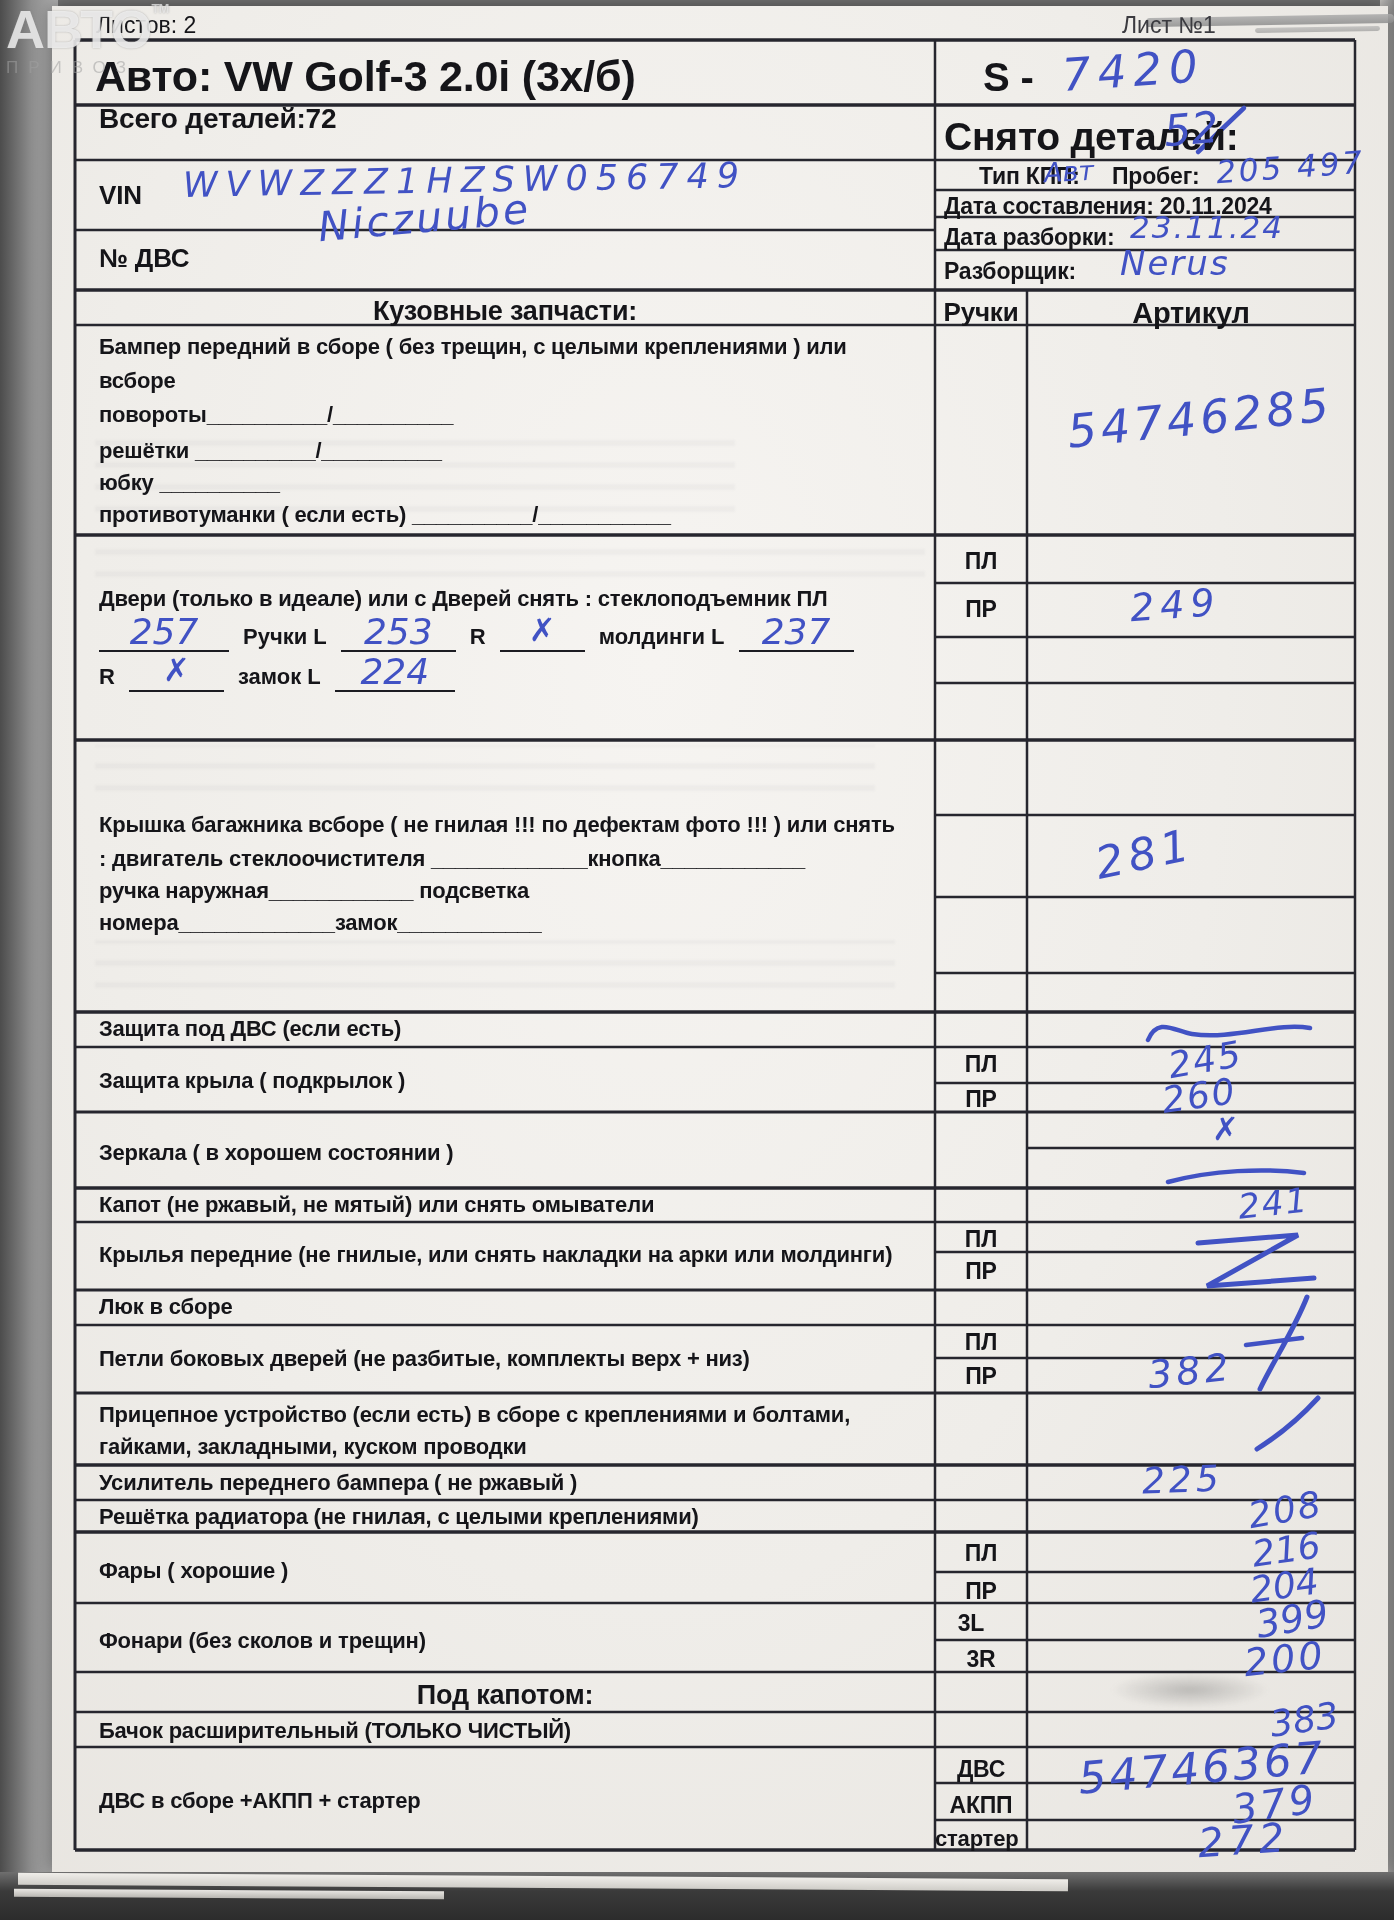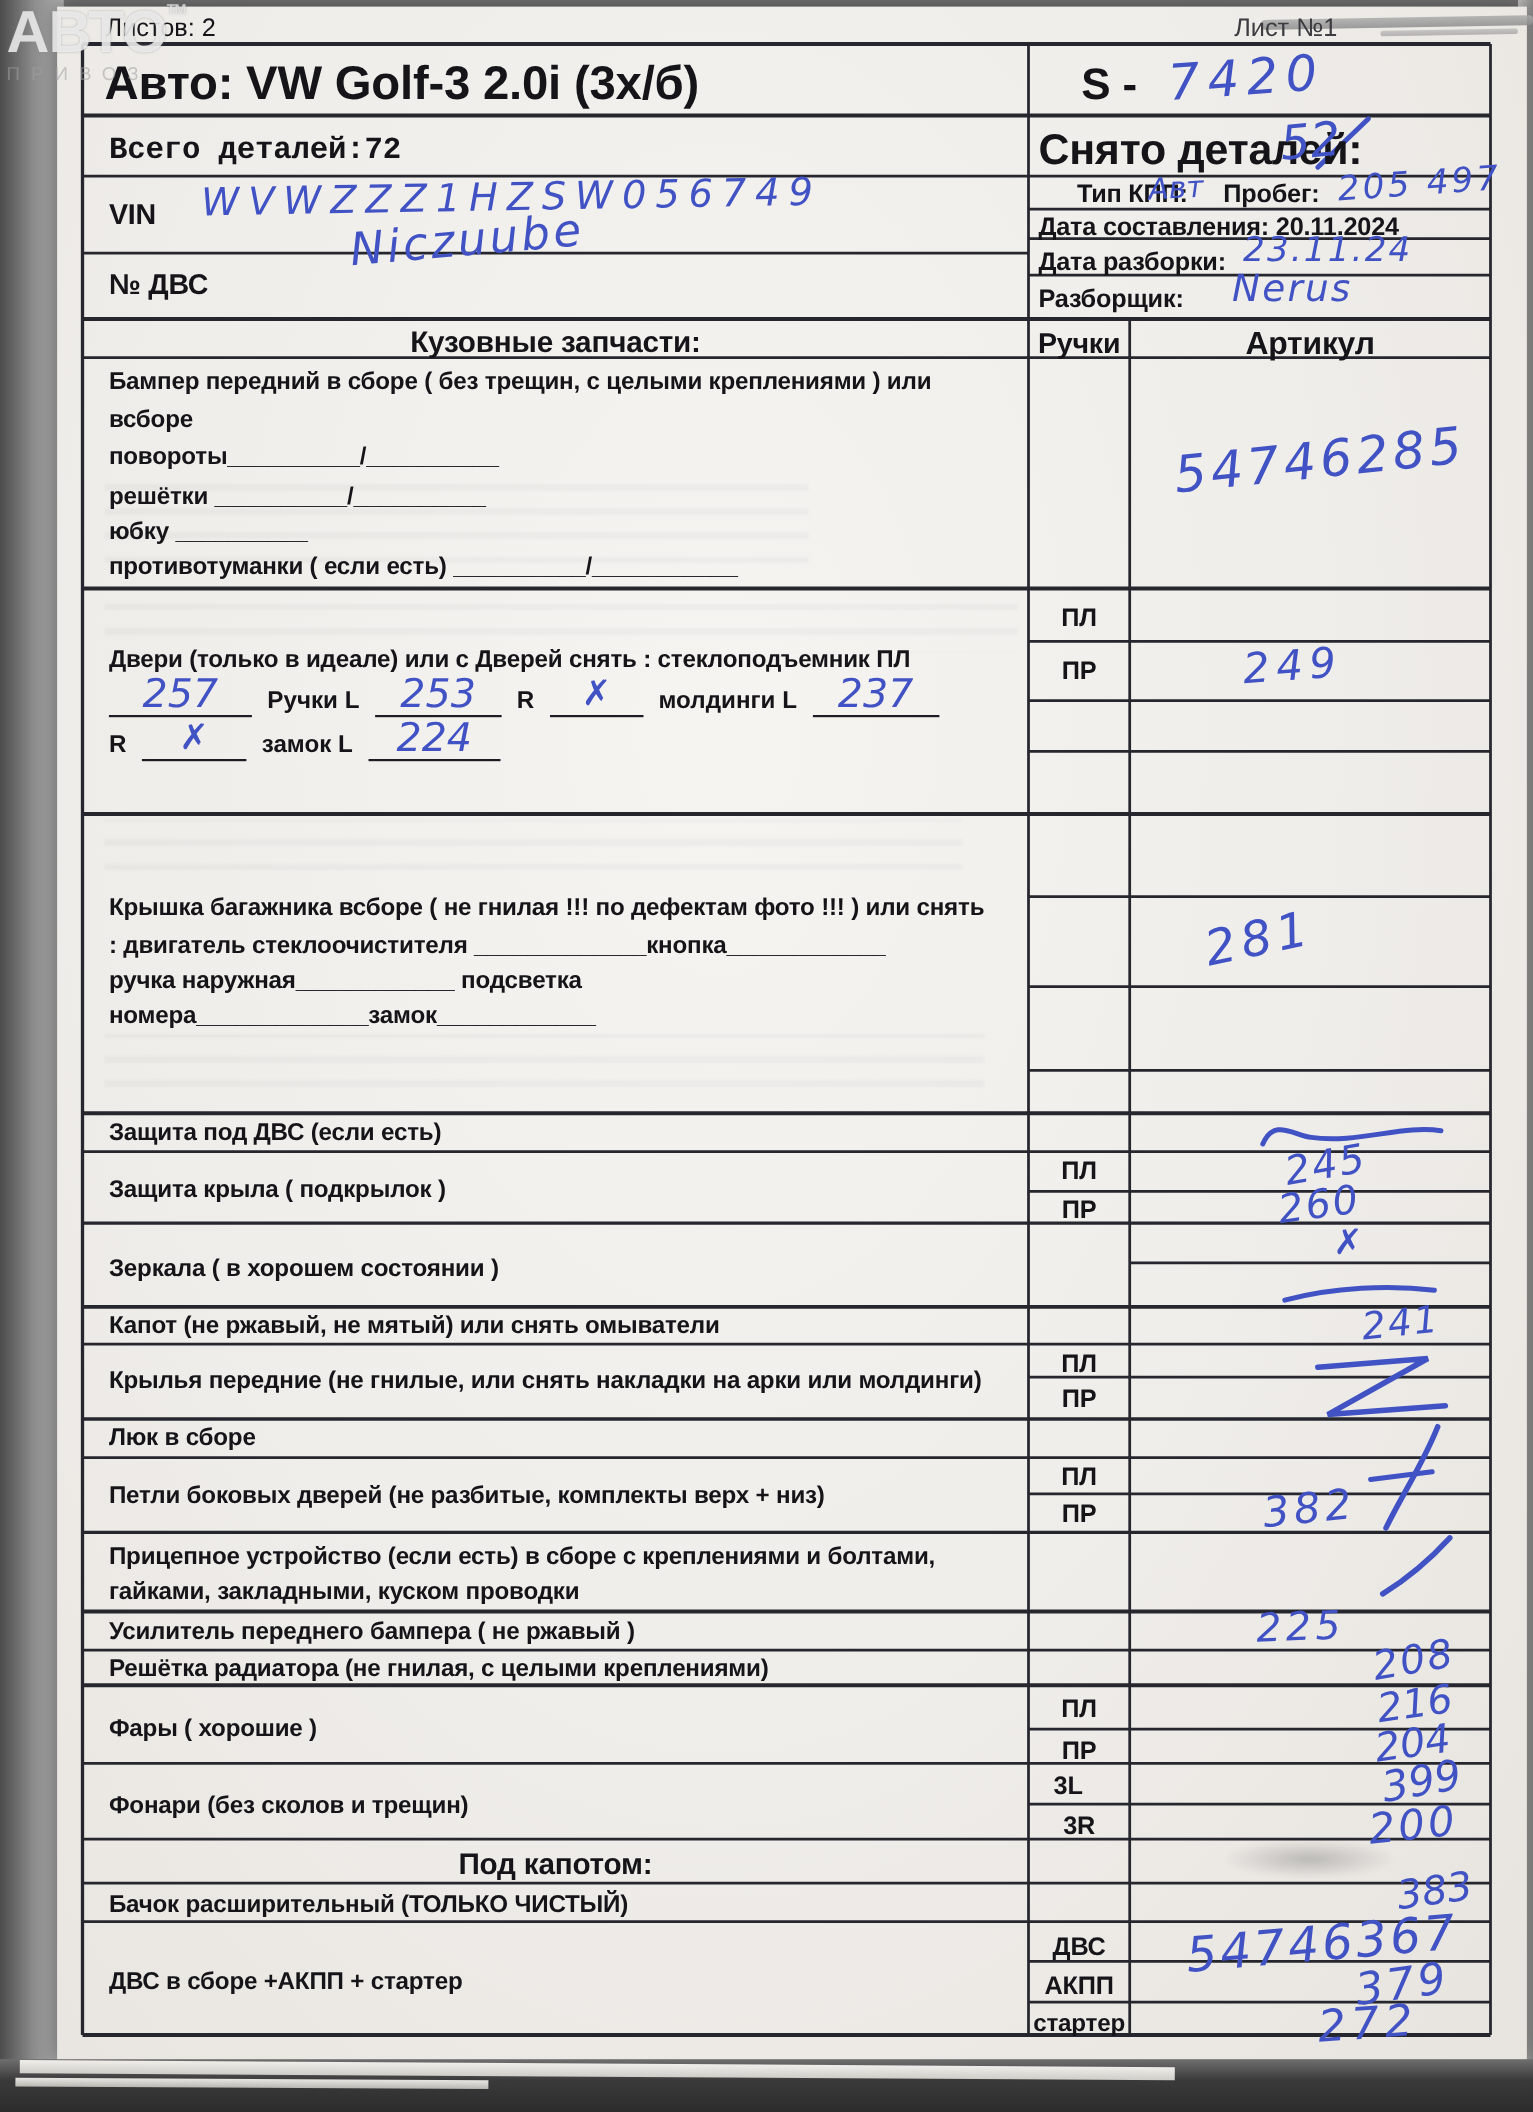--- a/index.html
+++ b/index.html
@@ -136,21 +136,21 @@
 
   <div class="txt-layer">
 
     <div class="t" style="left:96px;top:12px;font-size:23px;">Листов: 2</div>
     <div class="t" style="left:1122px;top:12px;font-size:23px;color:#3b3b40;">Лист №1</div>
 
     <div class="t lbl" style="left:95px;top:52px;font-size:43px;">Авто: VW Golf-3 2.0i (3х/б)</div>
     <div class="t lbl" style="left:983px;top:55px;font-size:40px;">S -</div>
     <div class="t hw" style="left:1062px;top:48px;font-size:45px;letter-spacing:7px;transform:rotate(-4deg);">7420</div>
 
-    <div class="t lbl" style="left:99px;top:122px;font-size:28px;font-family:Liberation Mono, monospace;">Всего деталей:72</div>
+    <div class="t lbl" style="left:99px;top:103px;font-size:28px;">Всего деталей:72</div>
     <div class="t lbl" style="left:99px;top:180px;font-size:26px;">VIN</div>
     <div class="t hw" style="left:183px;top:163px;font-size:35px;letter-spacing:8px;transform:rotate(-1deg);">WVWZZZ1HZSW056749</div>
     <div class="t lbl" style="left:99px;top:243px;font-size:26px;">№ ДВС</div>
     <div class="t hw" style="left:318px;top:198px;font-size:41px;letter-spacing:3px;transform:rotate(-5deg);">Niczuube</div>
 
     <div class="t lbl" style="left:944px;top:115px;font-size:39px;">Снято деталей:</div>
     <div class="t hw" style="left:1164px;top:108px;font-size:43px;transform:rotate(-5deg);">52</div>
     <div class="t lbl" style="left:979px;top:163px;font-size:23px;">Тип КПП:</div>
     <div class="t hw" style="left:1044px;top:158px;font-size:27px;transform:rotate(-3deg);">Авт</div>
     <div class="t lbl" style="left:1112px;top:163px;font-size:23px;">Пробег:</div>
@@ -246,18 +246,18 @@
     <div class="t hw" style="left:1244px;top:1640px;font-size:38px;letter-spacing:3px;transform:rotate(-6deg);">200</div>
 
     <div class="t lbl" style="left:75px;top:1680px;width:860px;text-align:center;font-size:27px;">Под капотом:</div>
 
     <div class="t lbl" style="left:99px;top:1718px;font-size:22px;">Бачок расширительный (ТОЛЬКО ЧИСТЫЙ)</div>
     <div class="t hw" style="left:1270px;top:1702px;font-size:36px;transform:rotate(-8deg);">383</div>
 
     <div class="t lbl" style="left:99px;top:1788px;font-size:22px;">ДВС в сборе +АКПП + стартер</div>
     <div class="t lbl" style="left:935px;top:1756px;width:92px;text-align:center;font-size:23px;">ДВС</div>
     <div class="t lbl" style="left:935px;top:1792px;width:92px;text-align:center;font-size:23px;">АКПП</div>
-    <div class="t lbl" style="left:935px;top:1826px;width:92px;text-align:center;font-size:22px;">стартер</div>
+    <div class="t lbl" style="left:935px;top:1826px;width:92px;text-align:left;font-size:22px;">стартер</div>
     <div class="t hw" style="left:1078px;top:1746px;font-size:44px;letter-spacing:3px;transform:rotate(-5deg);">54746367</div>
     <div class="t hw" style="left:1232px;top:1784px;font-size:40px;letter-spacing:3px;transform:rotate(-8deg);">379</div>
     <div class="t hw" style="left:1198px;top:1820px;font-size:40px;letter-spacing:5px;transform:rotate(-4deg);">272</div>
   </div>
 </div>
 
 </body></html>

